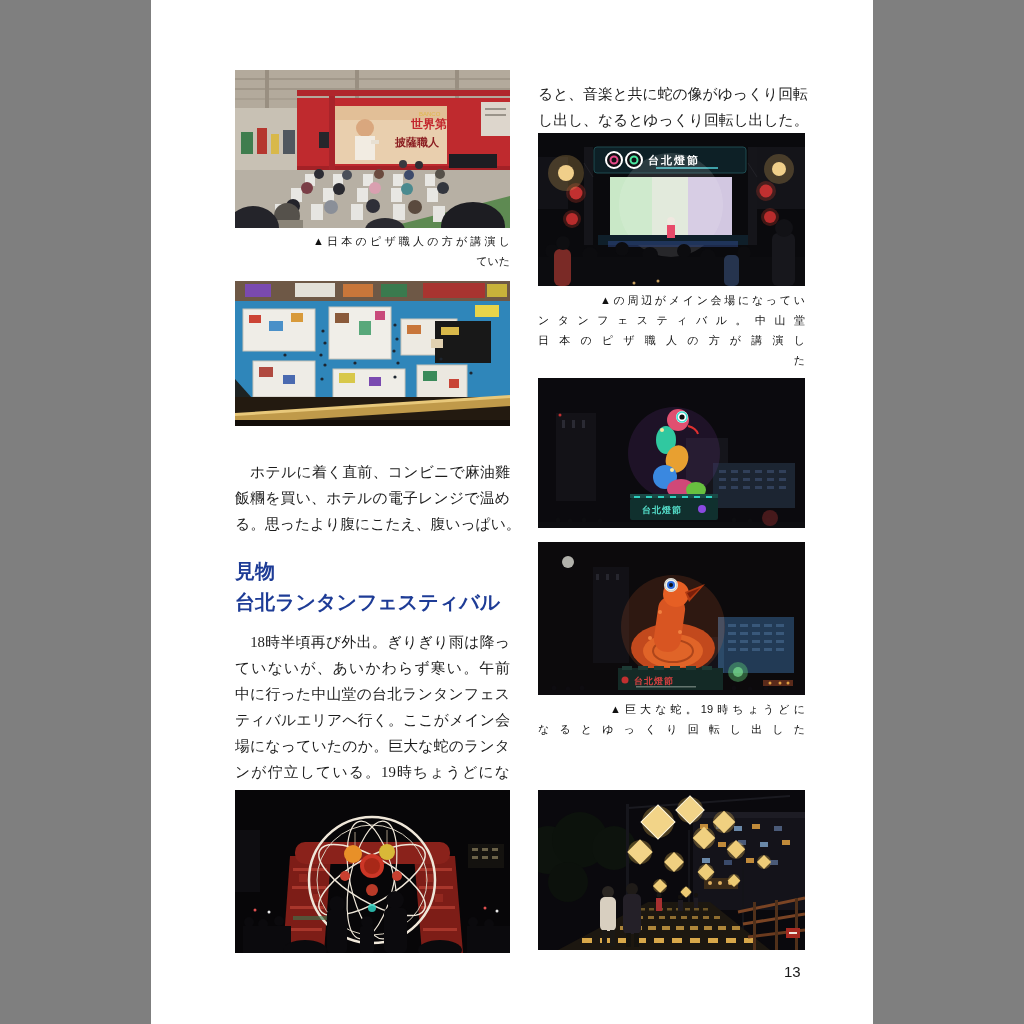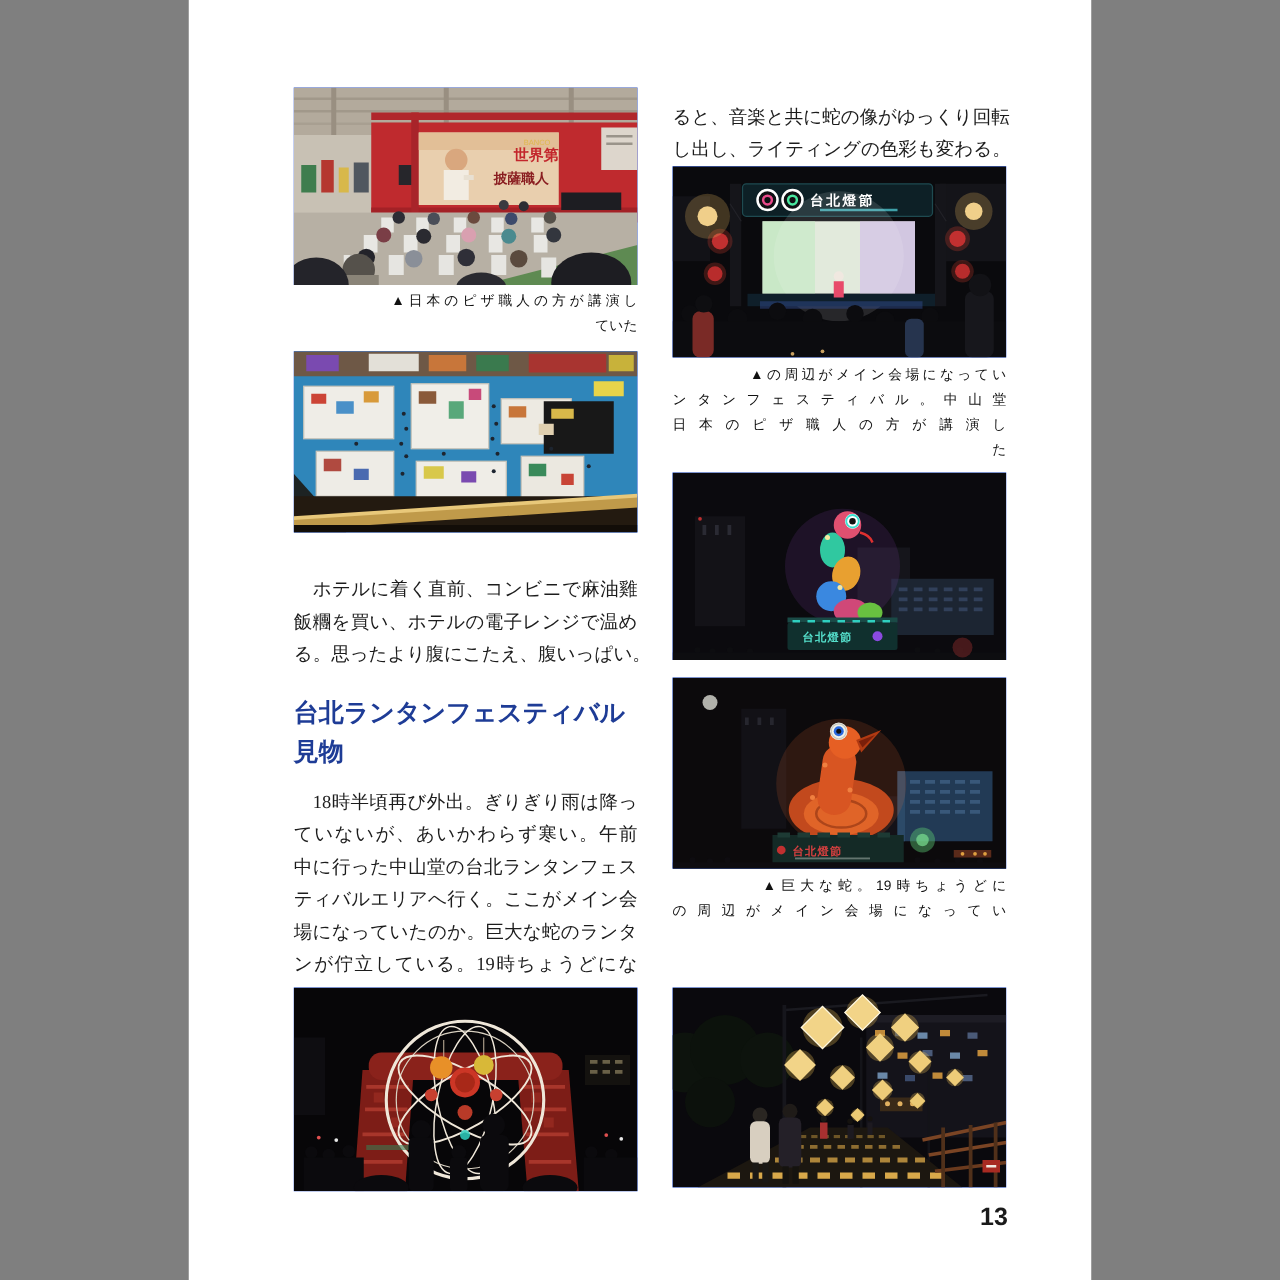--- a/index.html
+++ b/index.html
@@ -12,24 +12,24 @@
              line-height:26px;color:#1c1c1c;}
   .caption{font-family:"Liberation Sans","DejaVu Sans",sans-serif;font-size:11px;
            line-height:20px;color:#111111;font-weight:500;}
   .heading{font-family:"Liberation Sans","DejaVu Sans",sans-serif;font-size:20px;
            line-height:31px;font-weight:bold;color:#1e3c96;}
   .ln{text-align:justify;text-align-last:justify;white-space:nowrap;}
   .ln-last{text-align:right;text-align-last:auto;white-space:nowrap;}
   .ind78{text-indent:78px;}
   .ind62{text-indent:62px;}
   .ind72{text-indent:72px;}
-  .photo{overflow:hidden;background:#1d4ed8;}
+  .photo{overflow:hidden;background:#0369a1;}
   .photo svg{display:block;width:100%;height:100%;}
   .photo text{font-family:"Liberation Sans","DejaVu Sans",sans-serif;}
-  .pagenum{font-size:20px;color:#1a1a1a;font-weight:bold;}
+  .pagenum{font-size:15px;color:#1a1a1a;}
 </style>
 </head>
 <body>
 
 <div id="canvas">
   <div class="page">
 
     <div class="photo abs" style="left:84px;top:70px;width:275px;height:158px;">
       <svg viewBox="0 0 275 158">
         <rect x="0" y="0" width="275" height="158" fill="#cfc8bc"></rect>
@@ -181,22 +181,22 @@
       </svg>
     </div>
 
     <div class="body-text abs" style="left:84px;top:459px;width:275px;">
       <div class="ln">　ホテルに着く直前、コンビニで麻油雞</div>
       <div class="ln">飯糰を買い、ホテルの電子レンジで温め</div>
       <div class="ln">る。思ったより腹にこたえ、腹いっぱい。</div>
     </div>
 
     <div class="heading abs" style="left:84px;top:556px;width:275px;">
+      <div>見物</div>
       <div>台北ランタンフェスティバル</div>
-      <div>見物</div>
     </div>
 
     <div class="body-text abs" style="left:84px;top:629px;width:275px;">
       <div class="ln">　18時半頃再び外出。ぎりぎり雨は降っ</div>
       <div class="ln">ていないが、あいかわらず寒い。午前</div>
       <div class="ln">中に行った中山堂の台北ランタンフェス</div>
       <div class="ln">ティバルエリアへ行く。ここがメイン会</div>
       <div class="ln">場になっていたのか。巨大な蛇のランタ</div>
       <div class="ln">ンが佇立している。19時ちょうどにな</div>
     </div>
@@ -273,21 +273,21 @@
           <circle cx="132" cy="132" r="6"></circle>
             <rect x="125" y="136" width="14" height="27" rx="3"></rect>
           <ellipse cx="70" cy="160" rx="22" ry="10"></ellipse>
           <ellipse cx="205" cy="160" rx="22" ry="10"></ellipse>
         </g>
       </svg>
     </div>
 
     <div class="body-text abs" style="left:387px;top:61px;width:267px;margin-top:20px;">
       <div class="ln">ると、音楽と共に蛇の像がゆっくり回転</div>
-      <div class="ln">し出し、ライティングの色彩も変わる。</div>
+      <div class="ln">し出し、なるとゆっくり回転し出した。</div>
     </div>
 
     <div class="photo abs" style="left:387px;top:133px;width:267px;height:153px;">
       <svg viewBox="0 0 267 153">
         <rect x="0" y="0" width="267" height="153" fill="#0a0a0d"></rect>
         <rect x="214" y="14" width="53" height="62" fill="#141419"></rect>
         <rect x="0" y="24" width="30" height="52" fill="#121217"></rect>
 
         <rect x="46" y="14" width="9" height="98" fill="#15151a"></rect>
         <rect x="210" y="14" width="9" height="98" fill="#15151a"></rect>
@@ -503,21 +503,21 @@
         </g>
         <rect x="225" y="138" width="30" height="6" fill="#5a2a1a"></rect>
         <circle cx="232" cy="141" r="1.5" fill="#e0a040"></circle>
           <circle cx="242" cy="141" r="1.5" fill="#e0a040"></circle>
           <circle cx="250" cy="141" r="1.5" fill="#e0a040"></circle>
       </svg>
     </div>
 
     <div class="caption abs" style="left:387px;top:699px;width:267px;">
       <div class="ln ind72">▲巨大な蛇。19時ちょうどに</div>
-      <div class="ln">の周辺がメイン会場になってい</div>
+      <div class="ln">なるとゆっくり回転し出した</div>
     </div>
 
     <div class="photo abs" style="left:387px;top:790px;width:267px;height:160px;">
       <svg viewBox="0 0 267 160">
         <rect x="0" y="0" width="267" height="160" fill="#0a090d"></rect>
 
         <circle cx="10" cy="60" r="24" fill="#0d130d"></circle>
         <circle cx="42" cy="50" r="28" fill="#0c120c"></circle>
         <circle cx="76" cy="58" r="22" fill="#0d130d"></circle>
         <circle cx="30" cy="92" r="20" fill="#0c110c"></circle>

